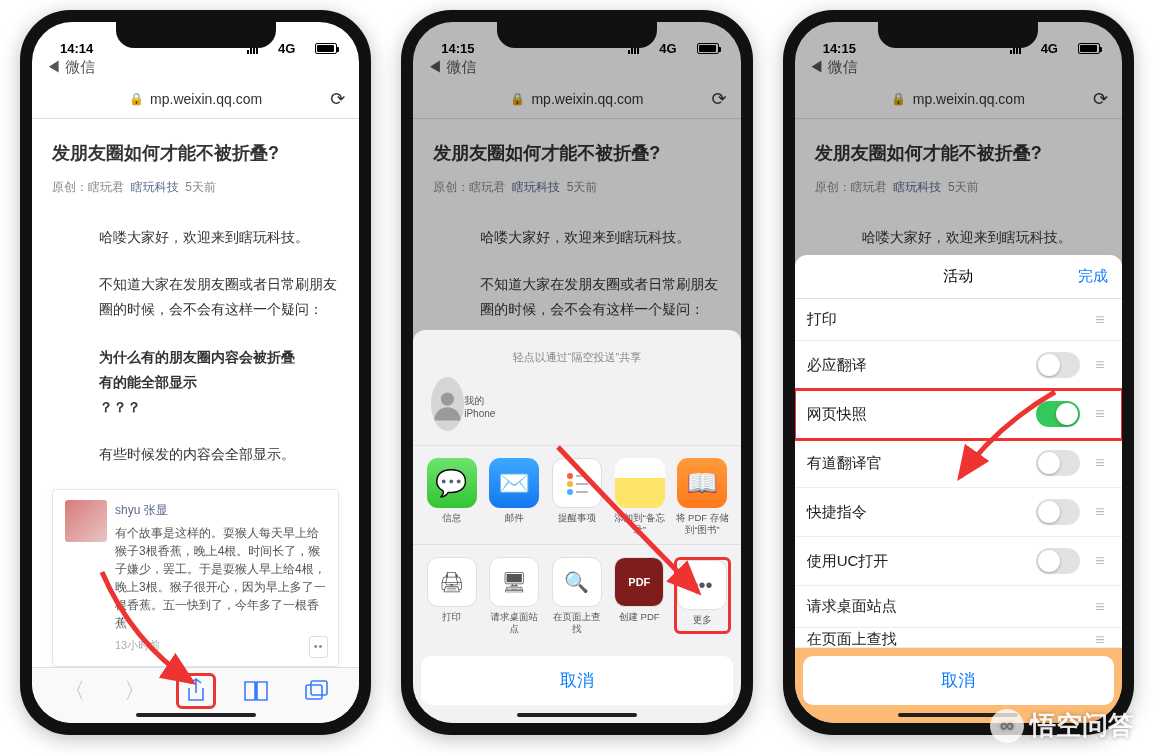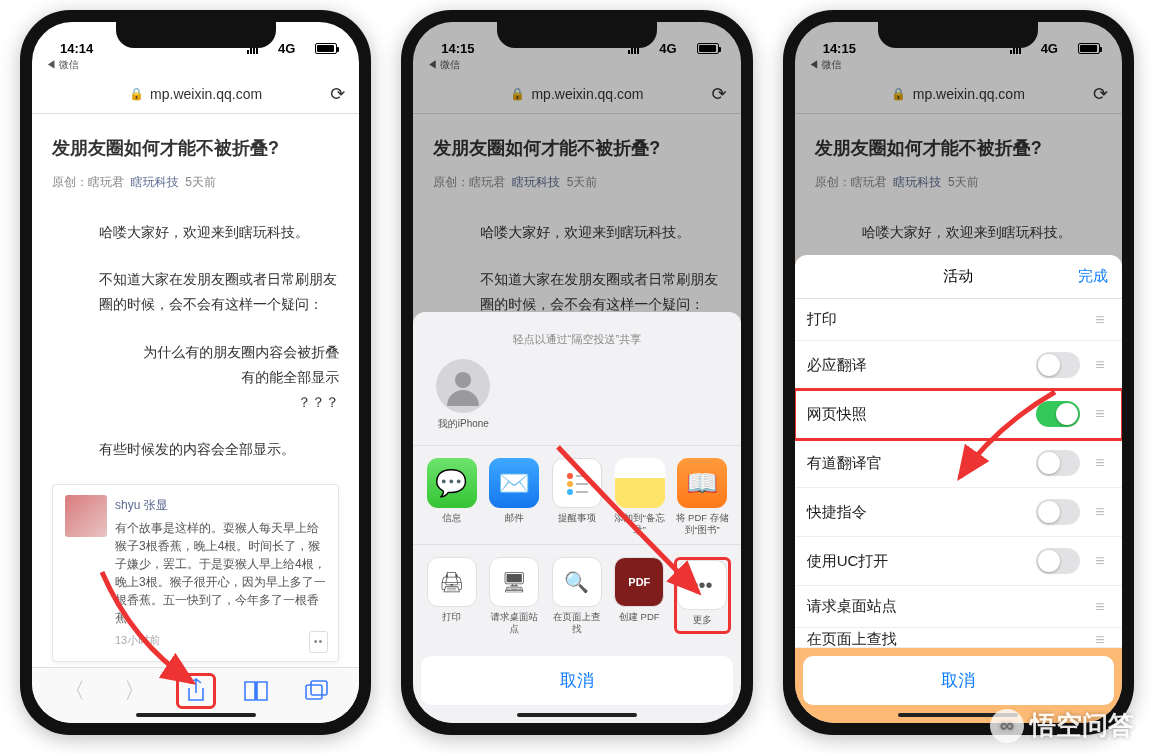--- a/index.html
+++ b/index.html
@@ -47,35 +47,35 @@
     height:34px; display:flex;justify-content:space-between;align-items:flex-end;
     padding:0 22px 0 28px; font-size:13px; font-weight:600;
   }
   .statusbar .right {display:flex;align-items:center;gap:20px;}
   .signal {display:flex;gap:1px;align-items:flex-end;}
   .bar {width:2px;background:#000;}
   .bar.b1{height:4px}.bar.b2{height:6px}.bar.b3{height:8px}.bar.b4{height:10px}
   .battery {width:22px;height:11px;border:1px solid #000;border-radius:2px;position:relative;}
   .battery:after{content:"";position:absolute;right:-3px;top:3px;width:2px;height:5px;background:#000;border-radius:0 1px 1px 0;}
   .battery .fill{position:absolute;left:1px;top:1px;bottom:1px;width:85%;background:#000;border-radius:1px;}
-  .backlink {padding:2px 14px;font-size:10px;color:#555;}
+  .backlink {padding:2px 14px;font-size:15px;color:#555;}
   
   .urlbar {
     height:40px;border-bottom:1px solid #ddd;display:flex;align-items:center;justify-content:center;
     gap:6px;color:#333;font-size:14px; position:relative;
   }
   .urlbar .reload{position:absolute;right:14px;font-size:18px;}
   .lock{font-size:12px;}
   
   .article {padding:18px 20px;font-size:14px;color:#333;line-height:1.8;}
   .article h1{font-size:18px;font-weight:600;margin-bottom:8px;}
   .meta{font-size:12px;color:#888;margin-bottom:26px;}
   .meta .link{color:#5b6a91;}
   .article p{margin-bottom:22px;margin-left:47px;}
-  .center{text-align:right;font-weight:400;}
+  .center{text-align:left;font-weight:700;}
   .card{
     margin:12px 0 18px;border:1px solid #e5e5e5;border-radius:4px;
     padding:10px 12px;box-shadow:0 2px 6px rgba(0,0,0,.06);font-size:12px;
     display:flex;gap:8px;position:relative;
   }
   .card .thumb{width:42px;height:42px;background:linear-gradient(135deg,#d97b7b,#e8c4c4);border-radius:3px;flex-shrink:0;}
   .card .nm{font-size:12px;color:#5b6a91;margin-bottom:2px;}
   .card .txt{color:#555;line-height:1.5;}
   .card .time{color:#aaa;font-size:11px;margin-top:4px;}
   .card .dots{position:absolute;right:10px;bottom:8px;color:#888;letter-spacing:1px;border:1px solid #ddd;border-radius:3px;padding:0 4px;font-size:11px;}
@@ -94,21 +94,21 @@
   .arrow svg{overflow:visible;}
   
   .dim{position:absolute;inset:0;background:rgba(0,0,0,.28);}
   
   .sheet{
     position:absolute;left:0;right:0;bottom:0;background:#f2f2f4;border-radius:12px 12px 0 0;
     padding-top:20px;z-index:20;
   }
   .sheet .hint{text-align:center;font-size:11px;color:#888;margin-bottom:6px;}
   .airdrop{display:flex;padding:6px 18px 14px;gap:14px;border-bottom:1px solid #e0e0e0;}
-  .contact{display:flex;flex-direction:column;align-items:center;width:64px;justify-content:center;}
+  .contact{display:flex;flex-direction:row;align-items:center;width:64px;justify-content:center;}
   .avatar{width:54px;height:54px;border-radius:50%;background:#d5d5d7;display:flex;align-items:center;justify-content:center;overflow:hidden;}
   .avatar svg{width:40px;height:40px;fill:#9a9a9c;}
   .contact .lbl{font-size:10px;color:#555;margin-top:4px;}
   .approw{display:flex;padding:12px 10px 10px;gap:6px;border-bottom:1px solid #e0e0e0;}
   .app{width:62px;display:flex;flex-direction:column;align-items:center;}
   .appicon{width:50px;height:50px;border-radius:11px;display:flex;align-items:center;justify-content:center;font-size:26px;color:#fff;}
   .app .lbl{font-size:9.5px;color:#555;text-align:center;margin-top:4px;line-height:1.2;height:22px;}
   .ai-msg{background:linear-gradient(180deg,#6de36d,#34c434);}
   .ai-mail{background:linear-gradient(180deg,#3da8ff,#1577ef);}
   .ai-rem{background:#fff;border:1px solid #ddd;}

